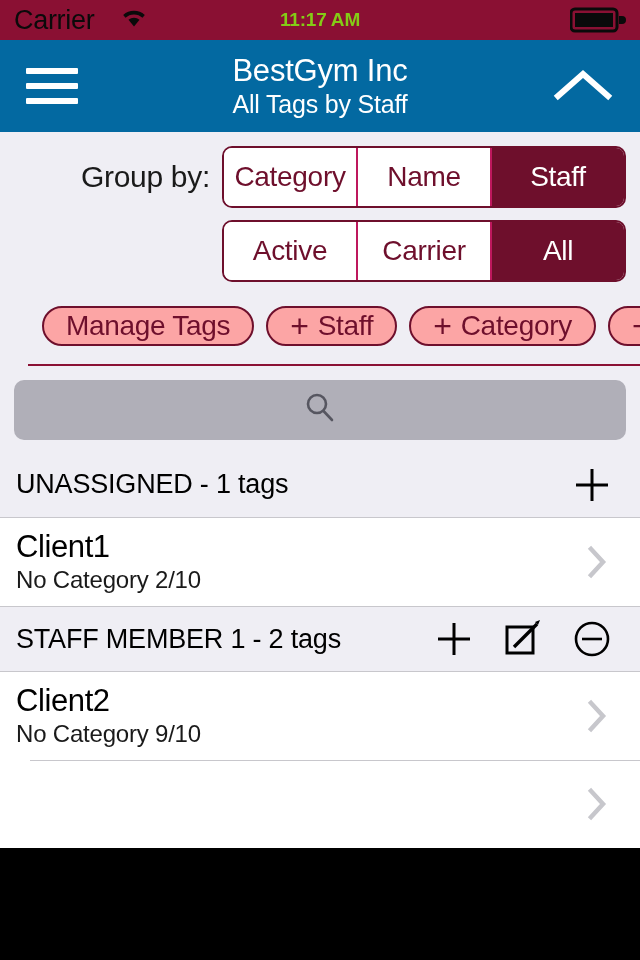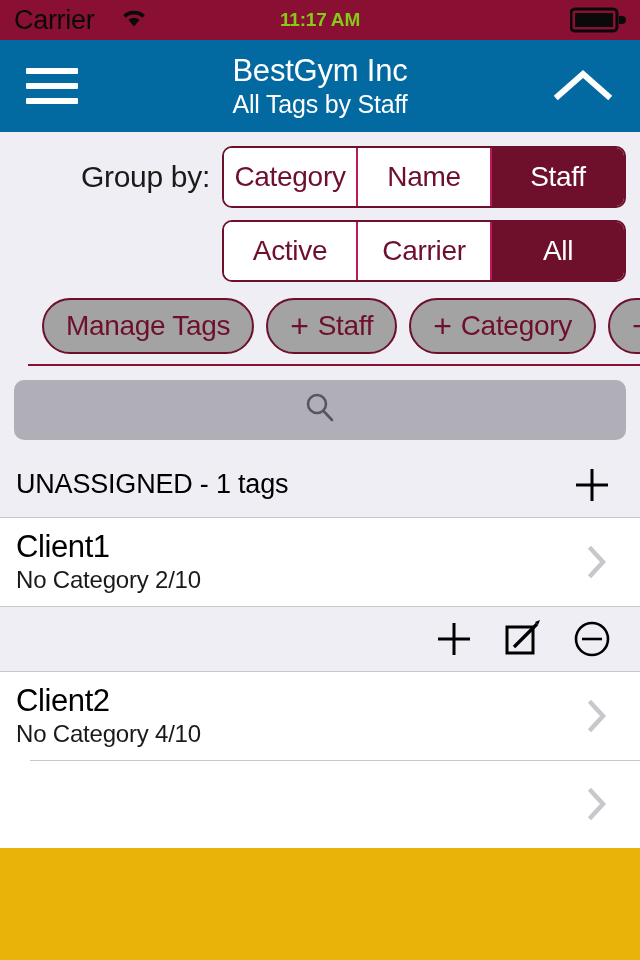--- a/index.html
+++ b/index.html
@@ -60,37 +60,37 @@
   .seg {
     flex: 1 1 0; display: flex; align-items: center; justify-content: center;
     background: #fff; color: #6E0F2C; font-size: 28px; letter-spacing: -0.3px;
     border-left: 2px solid #be185d; cursor: pointer;
   }
   .seg:first-child { border-left: none; }
   .seg.active { background: #6E0F2C; color: #fff; }
 
   .pill-row { display: flex; align-items: center; gap: 12px; height: 76px; padding: 0 14px 0 14px; }
   .pill {
-    height: 56px; border: 2px solid #6E0F2C; border-radius: 28px;
-    background: #a3a3a3; color: #6E0F2C; font-size: 28px;
+    height: 40px; border: 2px solid #6E0F2C; border-radius: 28px;
+    background: #fca5a5; color: #6E0F2C; font-size: 28px;
     display: flex; align-items: center; justify-content: center;
     padding: 12px 22px; white-space: nowrap; cursor: pointer; letter-spacing: -0.3px;
     flex: 0 0 auto;
   }
   .pill .plus { font-size: 32px; margin-right: 9px; font-weight: 300; line-height: 1; }
 
   
   .search-wrap { background: #EFEEF4; flex: 0 0 auto; padding: 14px 14px 12px 14px; }
   .searchbar {
     height: 60px; background: #B0AFB8; border-radius: 10px;
     display: flex; align-items: center; justify-content: center; cursor: text;
   }
 
   
-  .list { flex: 1 1 auto; background: #eab308; overflow: hidden; }
+  .list { flex: 1 1 auto; background: #000000; overflow: hidden; }
   .section-header {
     background: #EFEEF4; height: 66px;
     display: flex; align-items: center;
     padding: 0 14px 0 16px;
     border-bottom: 1px solid #C8C7CC;
     border-top: 1px solid #C8C7CC;
   }
   .section-header:first-child { border-top: none; }
   .sh-title { font-size: 27px; color: #000; letter-spacing: -0.2px; }
   .sh-actions { margin-left: auto; display: flex; align-items: center; gap: 26px; padding-right: 12px; }
@@ -221,20 +221,21 @@
         <span class="row-sub">No Category 2/10</span>
       </div>
       <span class="row-chev">
         <svg width="24" height="40" viewBox="0 0 24 40">
           <path d="M5 7 L17 20 L5 33" fill="none" stroke="#C7C7CC" stroke-width="4.5" stroke-linecap="square"></path>
         </svg>
       </span>
     </div>
 
     <div class="section-header">
+      <span class="sh-title">STAFF MEMBER 1 - 2 tags</span>
       <div class="sh-actions">
         <span class="icon-btn">
           <svg width="44" height="44" viewBox="0 0 44 44">
             <line x1="22" y1="6" x2="22" y2="38" stroke="#000" stroke-width="3"></line>
             <line x1="6" y1="22" x2="38" y2="22" stroke="#000" stroke-width="3"></line>
           </svg>
         </span>
         <span class="icon-btn">
           <svg width="42" height="42" viewBox="0 0 42 42">
             <rect x="5" y="9" width="26" height="26" fill="none" stroke="#000" stroke-width="3"></rect>
@@ -246,21 +247,21 @@
           <svg width="44" height="44" viewBox="0 0 44 44">
             <circle cx="22" cy="22" r="16" fill="none" stroke="#000" stroke-width="2.6"></circle>
             <line x1="12" y1="22" x2="32" y2="22" stroke="#000" stroke-width="2.6"></line>
           </svg>
         </span>
       </div>
     </div>
     <div class="row">
       <div class="row-text">
         <span class="row-title">Client2</span>
-        <span class="row-sub">No Category 4/10</span>
+        <span class="row-sub">No Category 9/10</span>
       </div>
       <span class="row-chev">
         <svg width="24" height="40" viewBox="0 0 24 40">
           <path d="M5 7 L17 20 L5 33" fill="none" stroke="#C7C7CC" stroke-width="4.5" stroke-linecap="square"></path>
         </svg>
       </span>
     </div>
     <div class="row">
       <span class="row-chev">
         <svg width="24" height="40" viewBox="0 0 24 40">

